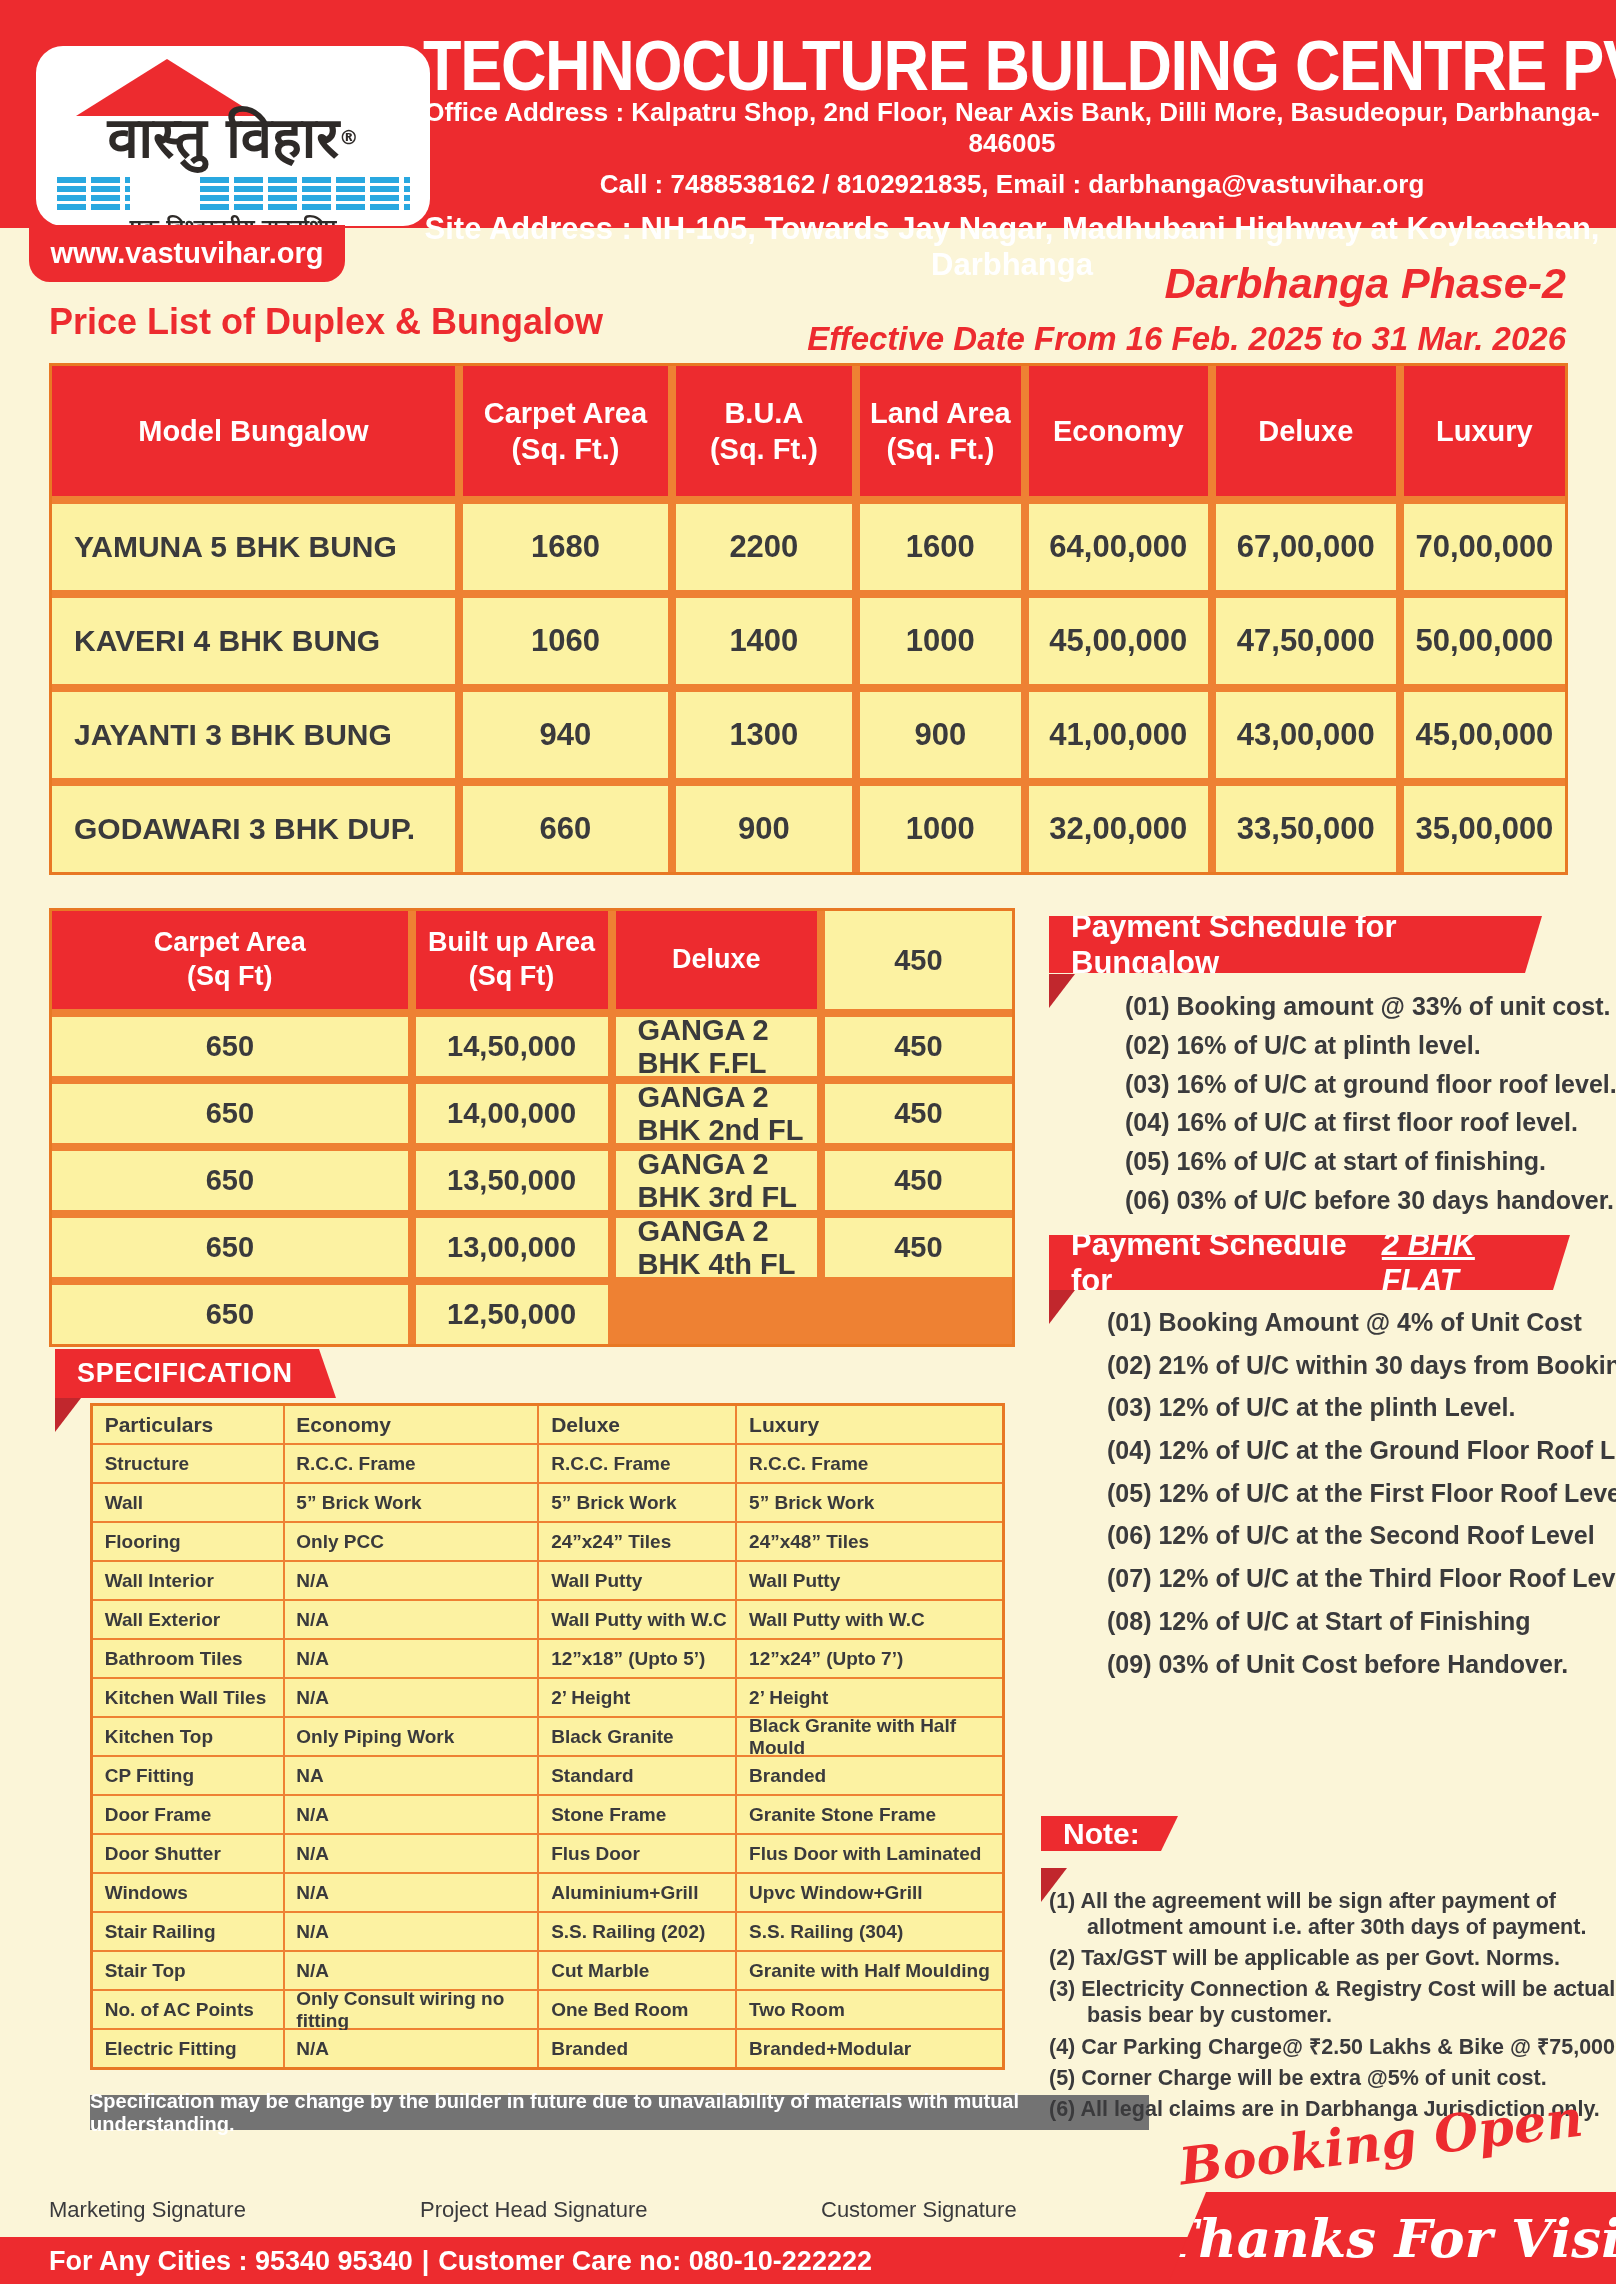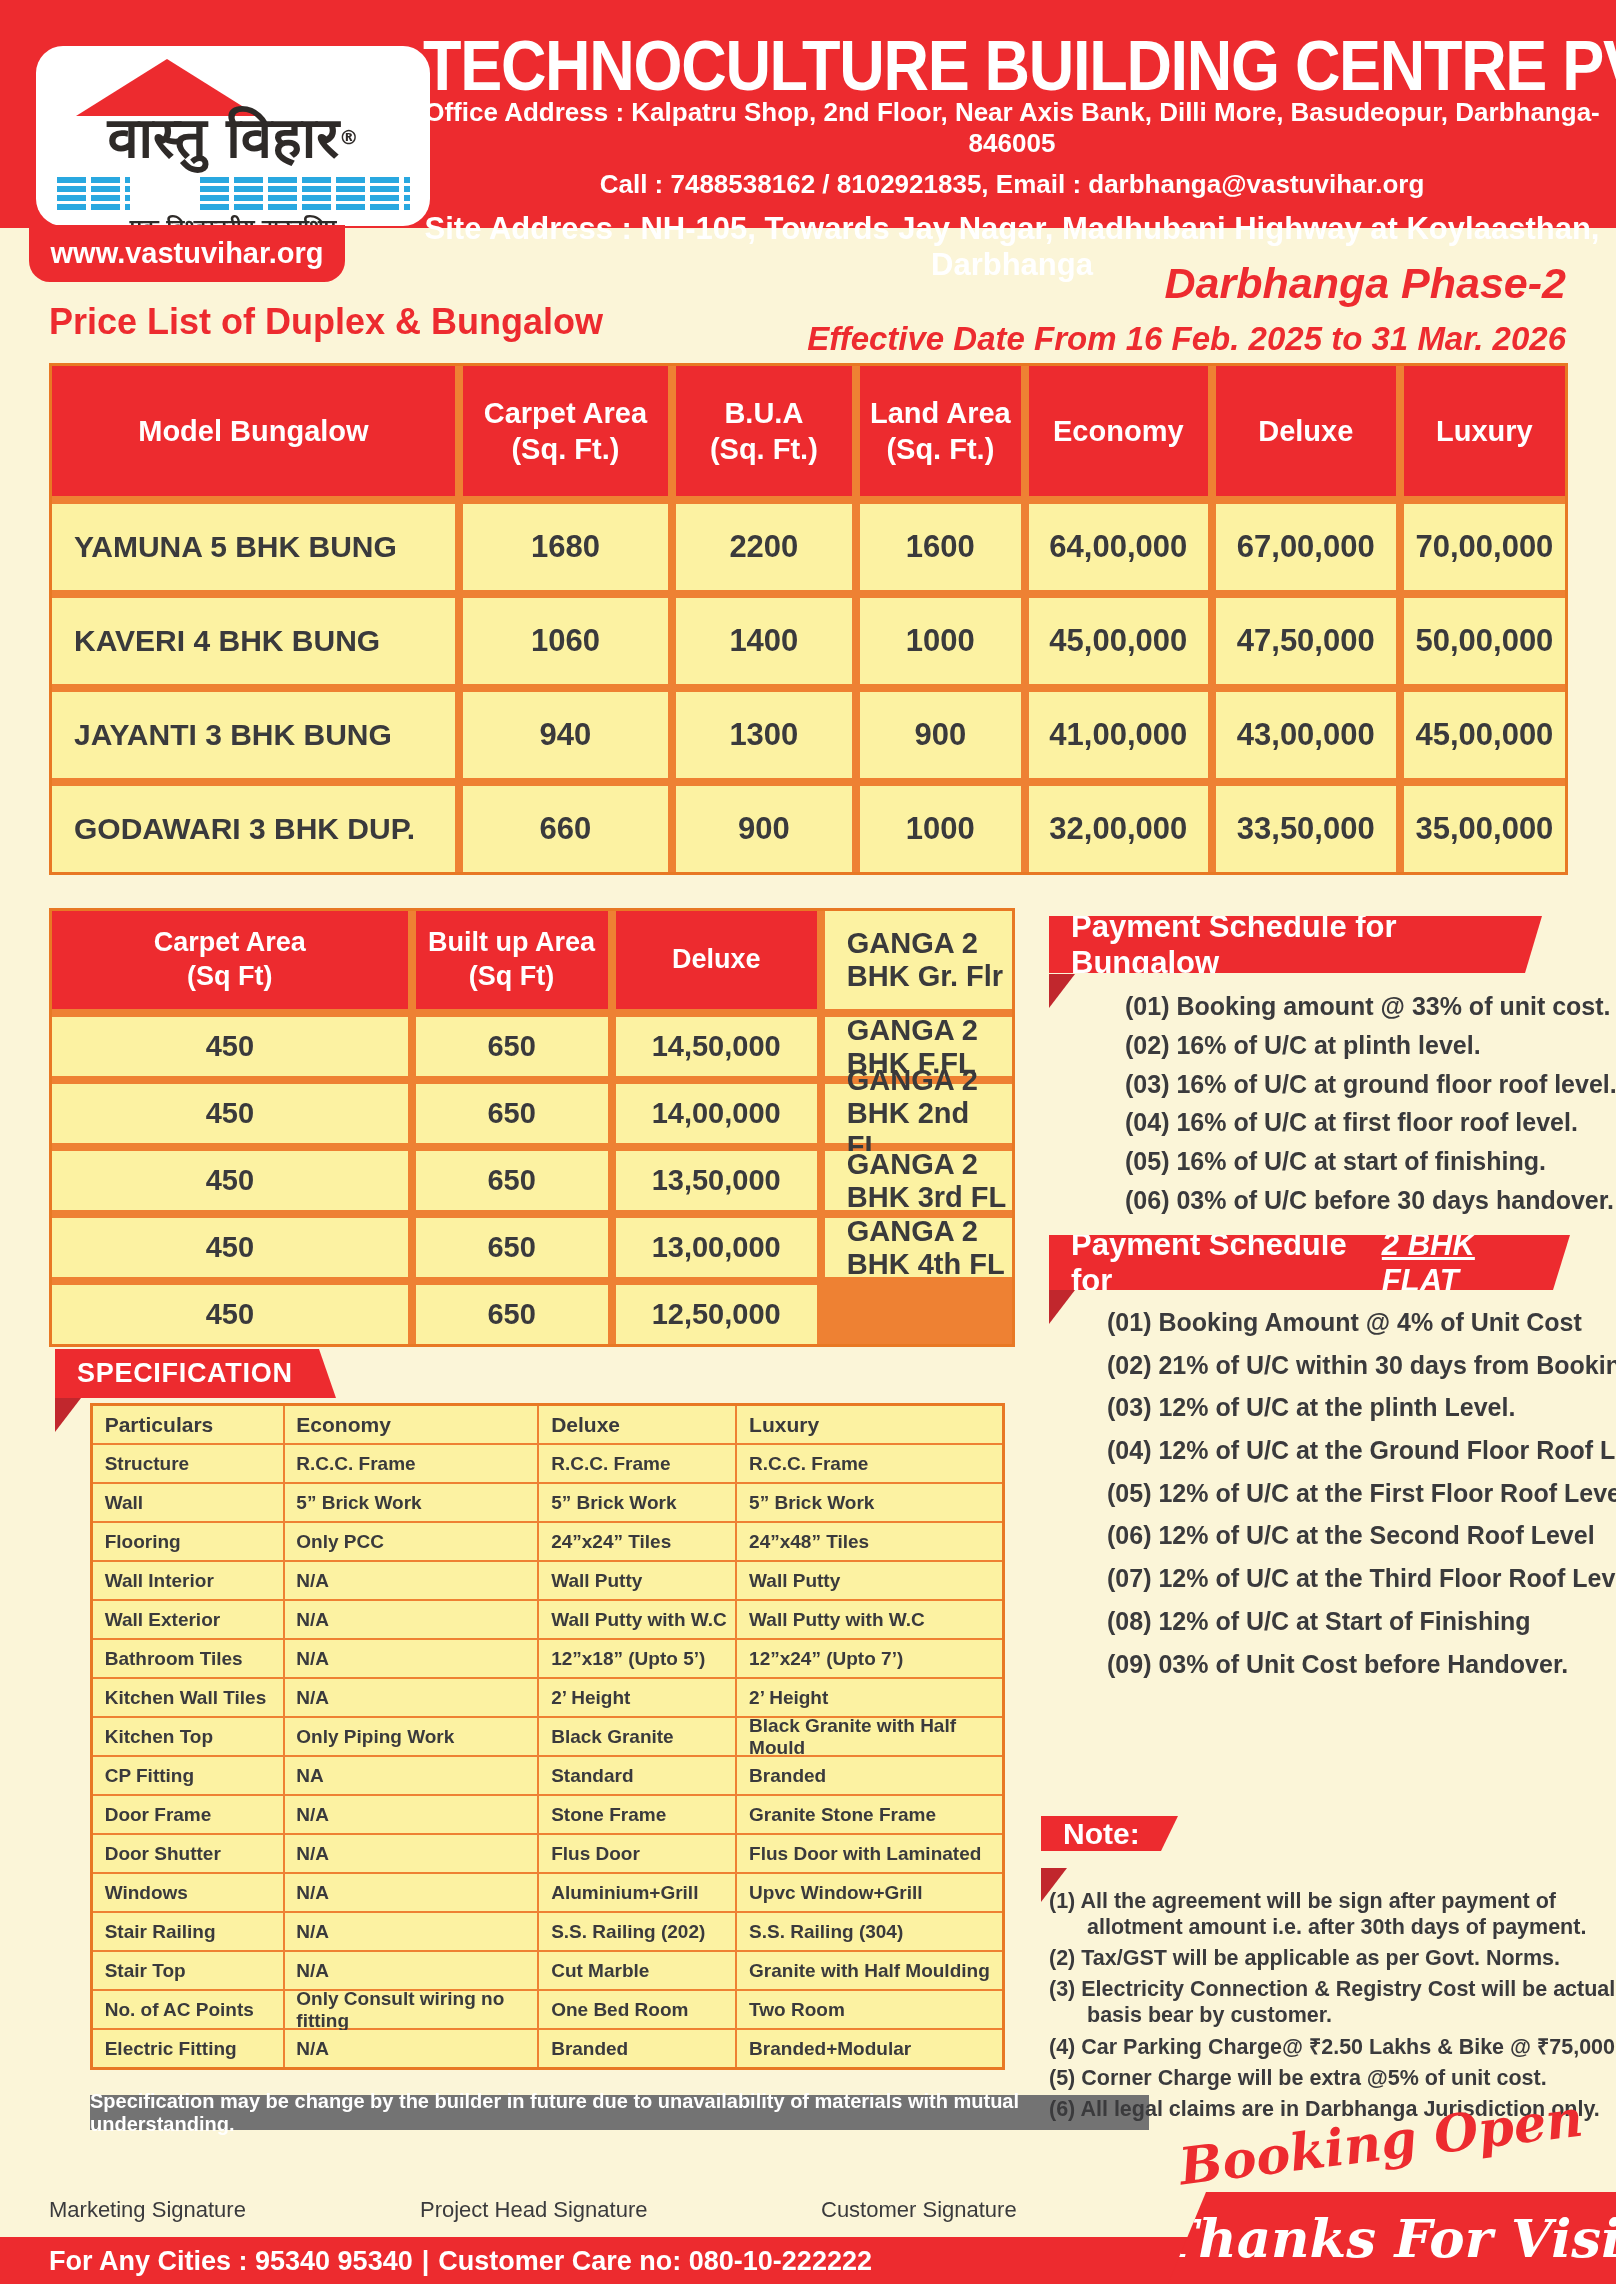--- a/index.html
+++ b/index.html
@@ -170,21 +170,20 @@
     <div class="c">35,00,000</div>
   </div>
 
   <div id="flat-table" class="grid-table">
     <div class="c hc">Carpet Area
 (Sq Ft)</div>
     <div class="c hc">Built up Area
 (Sq Ft)</div>
     <div class="c hc">Deluxe</div>
 
-    <div class="c name">GANGA 2 BHK Gr. Flr</div>
     <div class="c">450</div>
     <div class="c">650</div>
     <div class="c">14,50,000</div>
 
     <div class="c name">GANGA 2 BHK F.FL</div>
     <div class="c">450</div>
     <div class="c">650</div>
     <div class="c">14,00,000</div>
 
     <div class="c name">GANGA 2 BHK 2nd FL</div>

